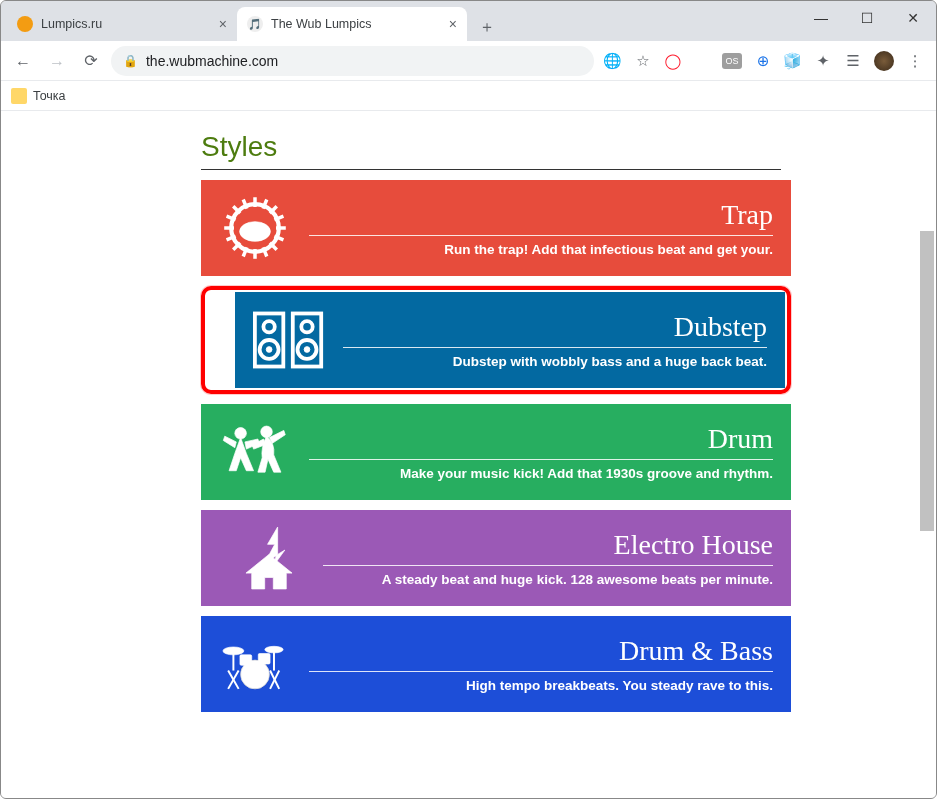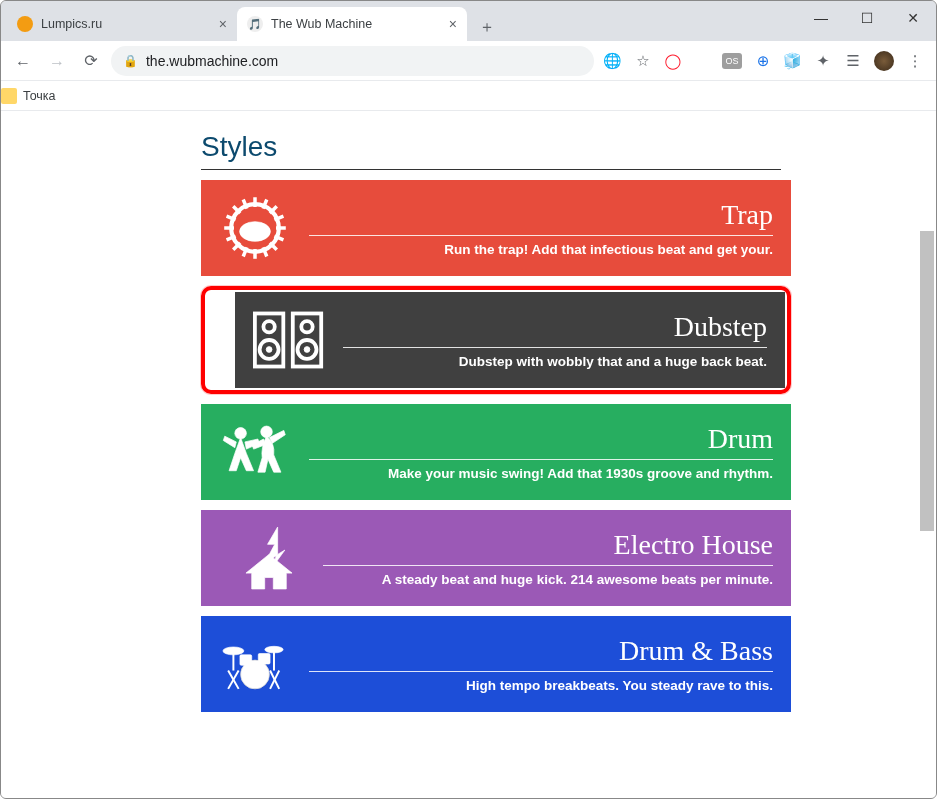--- a/index.html
+++ b/index.html
@@ -21,41 +21,41 @@
 .newtab { width: 28px; height: 28px; display: flex; align-items: center; justify-content: center; font-size: 16px; color: #5f6368; margin-left: 6px; }
 
 .toolbar { height: 40px; background: #fff; display: flex; align-items: center; padding: 0 8px; gap: 6px; border-bottom: 1px solid #e8eaed; }
 .nav-btn { width: 28px; height: 28px; display: flex; align-items: center; justify-content: center; border-radius: 50%; color: #5f6368; font-size: 16px; }
 .nav-btn.disabled { color: #bdc1c6; }
 .omnibox { flex: 1; height: 30px; background: #f1f3f4; border-radius: 15px; display: flex; align-items: center; padding: 0 12px; gap: 8px; font-size: 14px; color: #202124; }
 .lock { color: #5f6368; font-size: 12px; }
 .ext-group { display: flex; align-items: center; gap: 12px; padding: 0 4px; }
 .ext-icon { width: 18px; height: 18px; display: flex; align-items: center; justify-content: center; font-size: 15px; color: #5f6368; }
 
-.bookmarks { height: 30px; background: #fff; display: flex; align-items: center; padding: 0 0; gap: 6px; font-size: 12.5px; color: #3c4043; border-bottom: 1px solid #e8eaed; }
+.bookmarks { height: 30px; background: #fff; display: flex; align-items: center; padding: 0 10px; gap: 6px; font-size: 12.5px; color: #3c4043; border-bottom: 1px solid #e8eaed; }
 .bm-folder { width: 16px; height: 16px; background: #ffd768; border-radius: 2px; }
 
 .viewport { flex: 1; overflow: hidden; position: relative; background: #fff; }
 .content { padding: 20px 0 6px 200px; }
 .scrollbar-v { position: absolute; right: 2px; top: 120px; width: 14px; height: 300px; background: #c1c1c1; border-radius: 0; }
 
-.section-title { font-size: 28px; font-weight: 300; color: #0c4a6e; font-family: "Segoe UI Light", "Segoe UI", Arial; margin-bottom: 6px; }
+.section-title { font-size: 28px; font-weight: 300; color: #4d7c0f; font-family: "Segoe UI Light", "Segoe UI", Arial; margin-bottom: 6px; }
 .title-rule { border-top: 1px solid #333; width: 580px; margin-bottom: 10px; }
 
 .styles { display: flex; flex-direction: column; gap: 10px; width: 590px; }
 .style-card { display: flex; align-items: center; padding: 12px 18px; color: #fff; font-family: "Segoe UI", Arial; gap: 18px; min-height: 96px; text-align: right; }
 .highlight-wrap { border: 4px solid #ff0000; border-radius: 10px; padding: 2px; box-shadow: 0 0 0 1px rgba(255,0,0,.2); }
 .style-icon { width: 72px; height: 72px; flex-shrink: 0; display: flex; align-items: center; justify-content: center; }
 .style-text { flex: 1; }
 .style-name { font-size: 28px; font-weight: 300; font-family: "Segoe UI Light", "Segoe UI"; }
 .style-rule { border-top: 1px solid rgba(255,255,255,.85); margin: 4px 0 6px 0; }
 .style-desc { font-size: 13.5px; font-weight: 600; }
 
 .c-red { background: #e74c3c; }
-.c-green { background: #404040; margin-left: 28px; }
+.c-green { background: #0369a1; margin-left: 28px; }
 .c-darkgreen { background: #27ae60; }
 .c-purple { background: #9b59b6; padding-left: 32px; }
 .c-teal { background: #1d4ed8; }
 
 
 .style-icon svg { fill: #fff; stroke: #fff; }
 </style>
 </head>
 <body>
 
@@ -63,21 +63,21 @@
 
   <div class="titlebar">
     <div class="tabs">
       <div class="tab">
         <span class="favicon fav-orange"></span>
         <span class="tab-title">Lumpics.ru</span>
         <span class="tab-close">×</span>
       </div>
       <div class="tab active">
         <span class="favicon fav-wub">🎵</span>
-        <span class="tab-title">The Wub Machine</span>
+        <span class="tab-title">The Wub Lumpics</span>
         <span class="tab-close">×</span>
       </div>
       <div class="newtab">＋</div>
     </div>
     <div class="win-controls">
       <div class="win-btn">―</div>
       <div class="win-btn">☐</div>
       <div class="win-btn">✕</div>
     </div>
   </div>
@@ -159,21 +159,21 @@
                     <rect x="2" y="2" width="30" height="56" fill="none" stroke="#fff" stroke-width="4"></rect>
                     <circle cx="17" cy="16" r="6" fill="none" stroke="#fff" stroke-width="4"></circle>
                     <circle cx="17" cy="40" r="10" fill="none" stroke="#fff" stroke-width="4"></circle>
                     <circle cx="17" cy="40" r="3" fill="#fff"></circle>
                   </g>
                 </svg>
               </div>
               <div class="style-text">
                 <div class="style-name">Dubstep</div>
                 <div class="style-rule"></div>
-                <div class="style-desc">Dubstep with wobbly that and a huge back beat.</div>
+                <div class="style-desc">Dubstep with wobbly bass and a huge back beat.</div>
               </div>
             </div>
           </div>
           <div class="style-card c-darkgreen">
             <div class="style-icon">
               <svg viewBox="0 0 100 80" width="80" height="64">
                 <g fill="#fff">
                   <circle cx="30" cy="14" r="8"></circle>
                   <path d="M30 20 L22 42 L14 66 L24 66 L30 48 L38 66 L48 66 L38 42 Z"></path>
                   <path d="M24 26 L8 18 L6 24 L22 34 Z"></path>
@@ -181,36 +181,36 @@
                   <circle cx="66" cy="12" r="8"></circle>
                   <path d="M66 18 Q58 34 60 48 L54 68 L64 68 L68 50 L76 68 L86 68 L76 44 Q78 28 66 18"></path>
                   <path d="M62 22 L46 30 L48 36 L64 30 Z"></path>
                   <path d="M70 20 L90 10 L92 16 L74 28 Z"></path>
                 </g>
               </svg>
             </div>
             <div class="style-text">
               <div class="style-name">Drum</div>
               <div class="style-rule"></div>
-              <div class="style-desc">Make your music swing! Add that 1930s groove and rhythm.</div>
+              <div class="style-desc">Make your music kick! Add that 1930s groove and rhythm.</div>
             </div>
           </div>
           <div class="style-card c-purple">
             <div class="style-icon">
               <svg viewBox="0 0 100 90" width="76" height="68">
                 <g fill="#fff">
                   <path d="M62 2 L48 26 L58 26 L44 52 L60 42 L56 56 L72 34 L62 40 Z"></path>
                   <path d="M50 40 L18 66 L26 66 L26 88 L44 88 L44 72 L56 72 L56 88 L74 88 L74 66 L82 66 Z"></path>
                 </g>
               </svg>
             </div>
             <div class="style-text">
               <div class="style-name">Electro House</div>
               <div class="style-rule"></div>
-              <div class="style-desc">A steady beat and huge kick. 214 awesome beats per minute.</div>
+              <div class="style-desc">A steady beat and huge kick. 128 awesome beats per minute.</div>
             </div>
           </div>
           <div class="style-card c-teal">
             <div class="style-icon">
               <svg viewBox="0 0 110 80" width="84" height="62">
                 <g fill="#fff" stroke="#fff">
                   <ellipse cx="22" cy="20" rx="16" ry="6" fill="#fff"></ellipse>
                   <ellipse cx="84" cy="18" rx="14" ry="5" fill="#fff"></ellipse>
                   <line x1="22" y1="20" x2="22" y2="50" stroke-width="3"></line>
                   <line x1="84" y1="18" x2="84" y2="50" stroke-width="3"></line>

